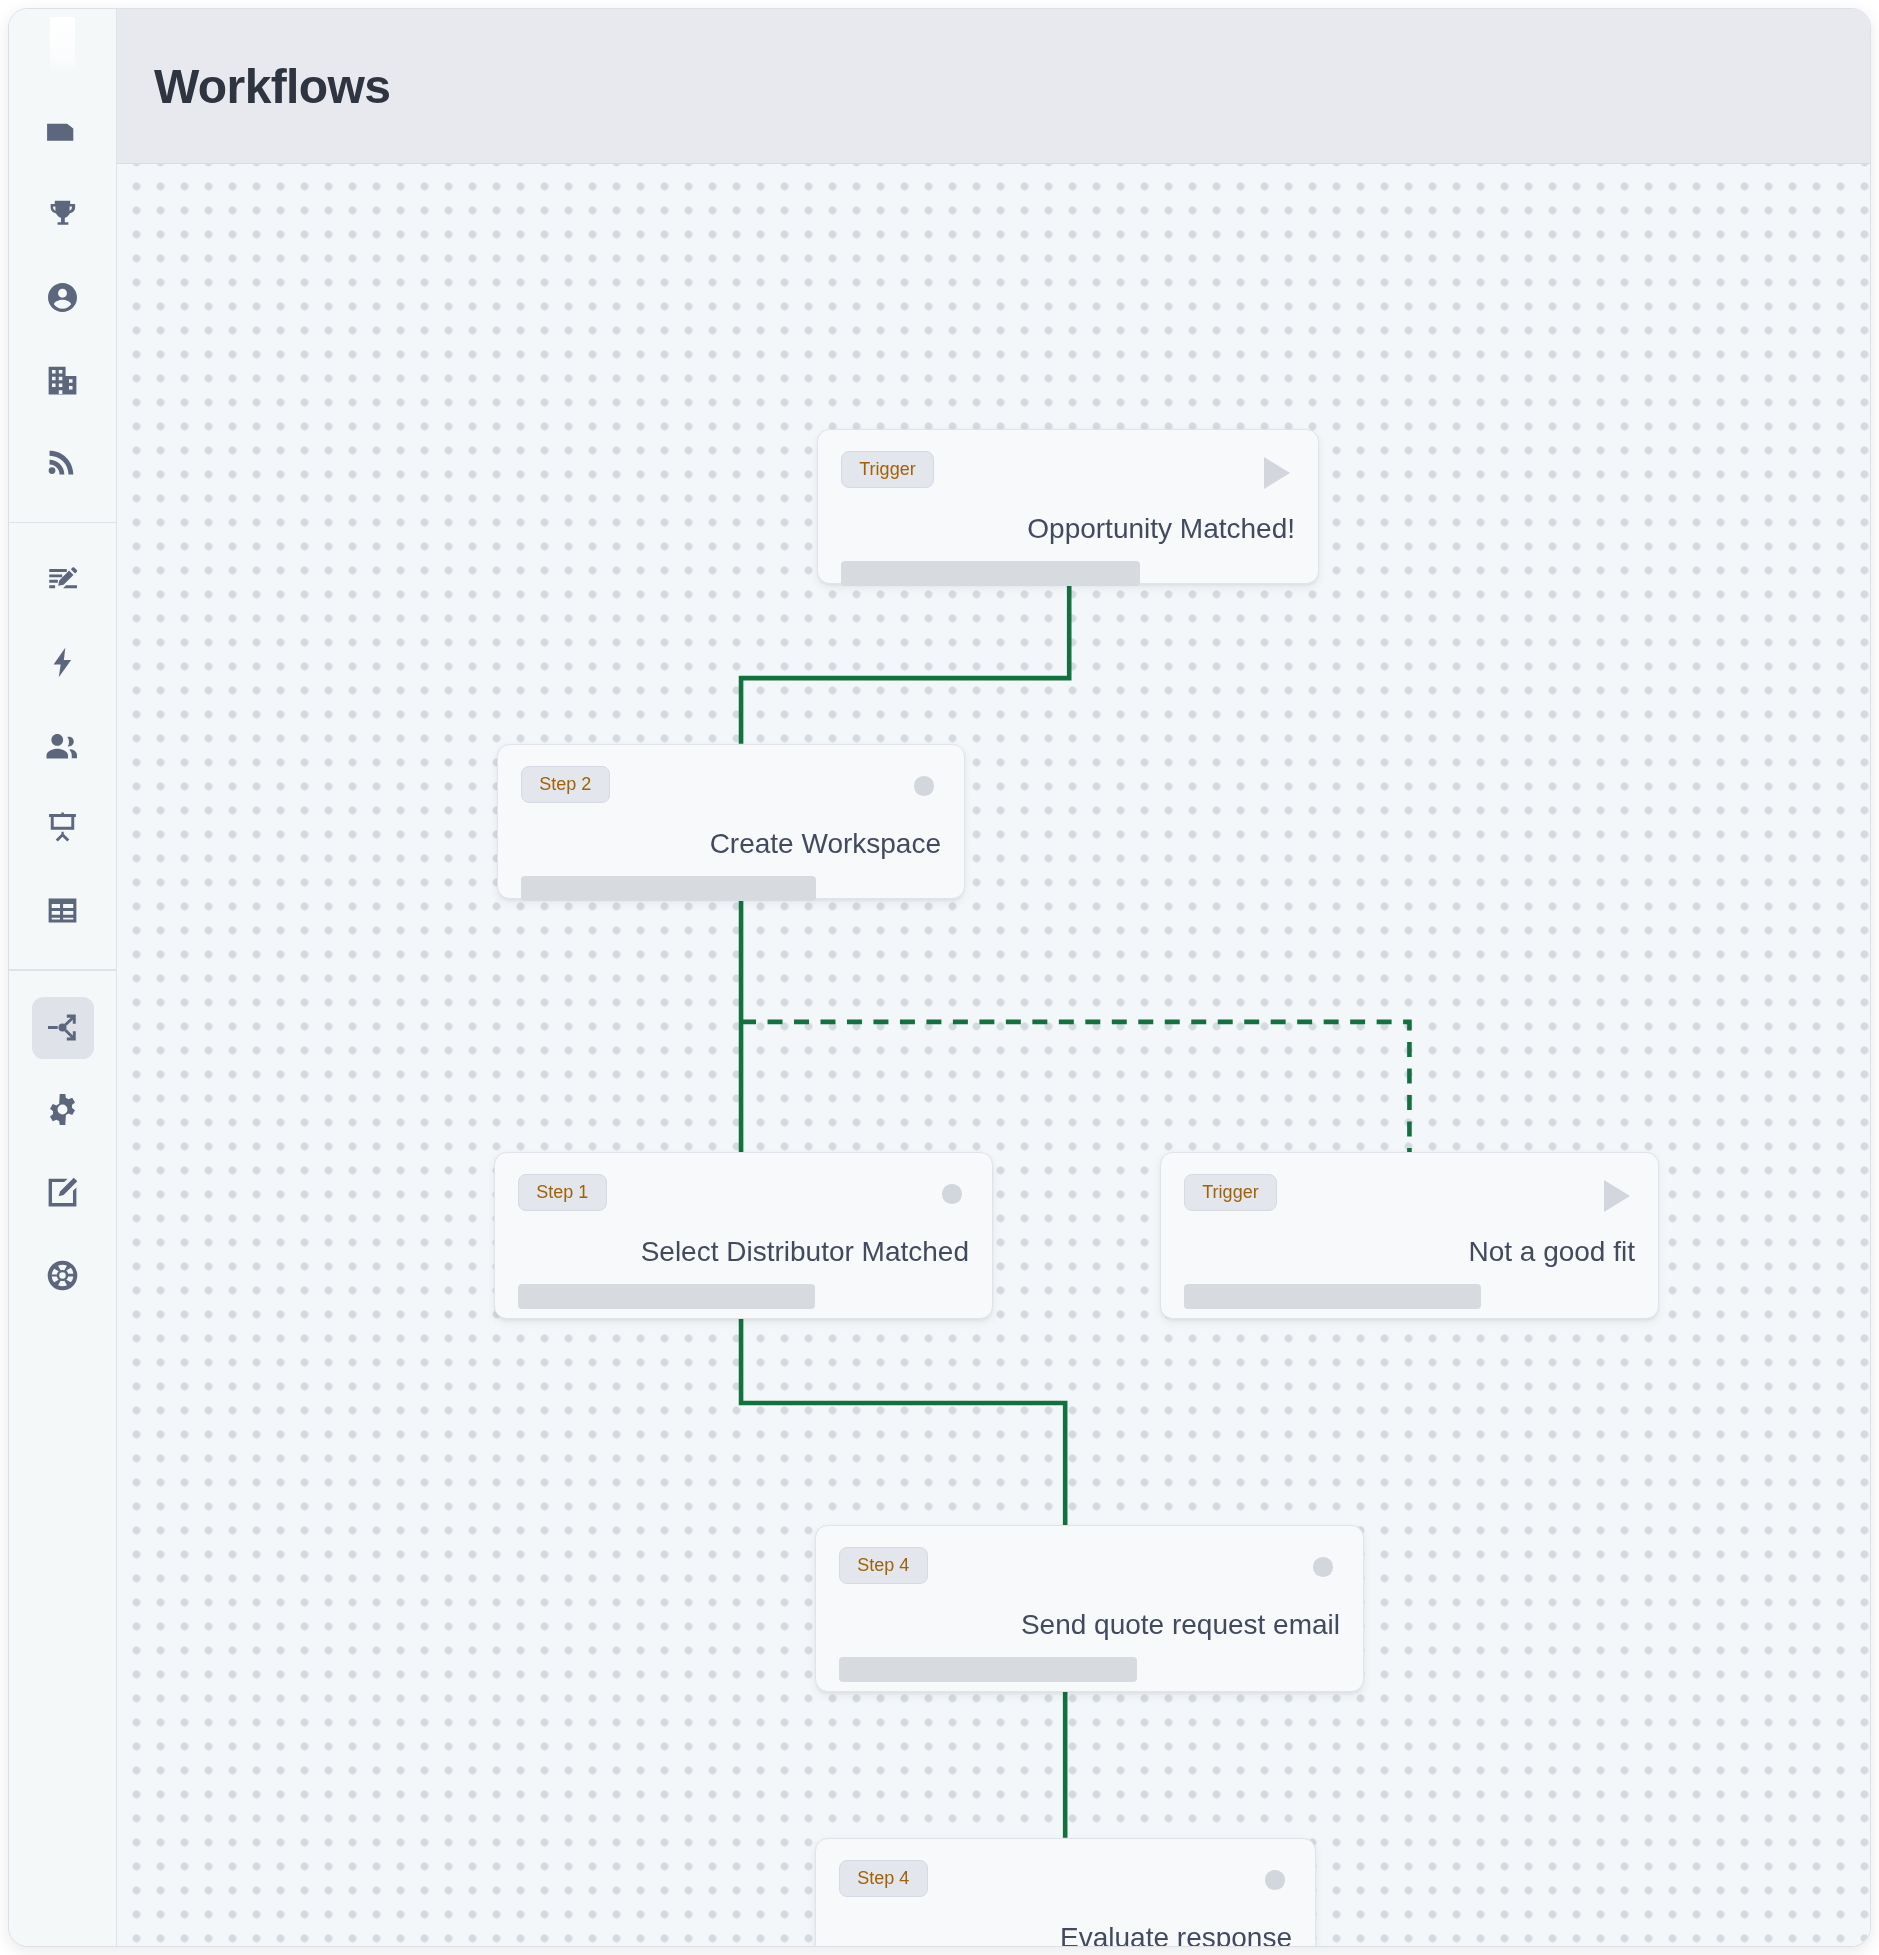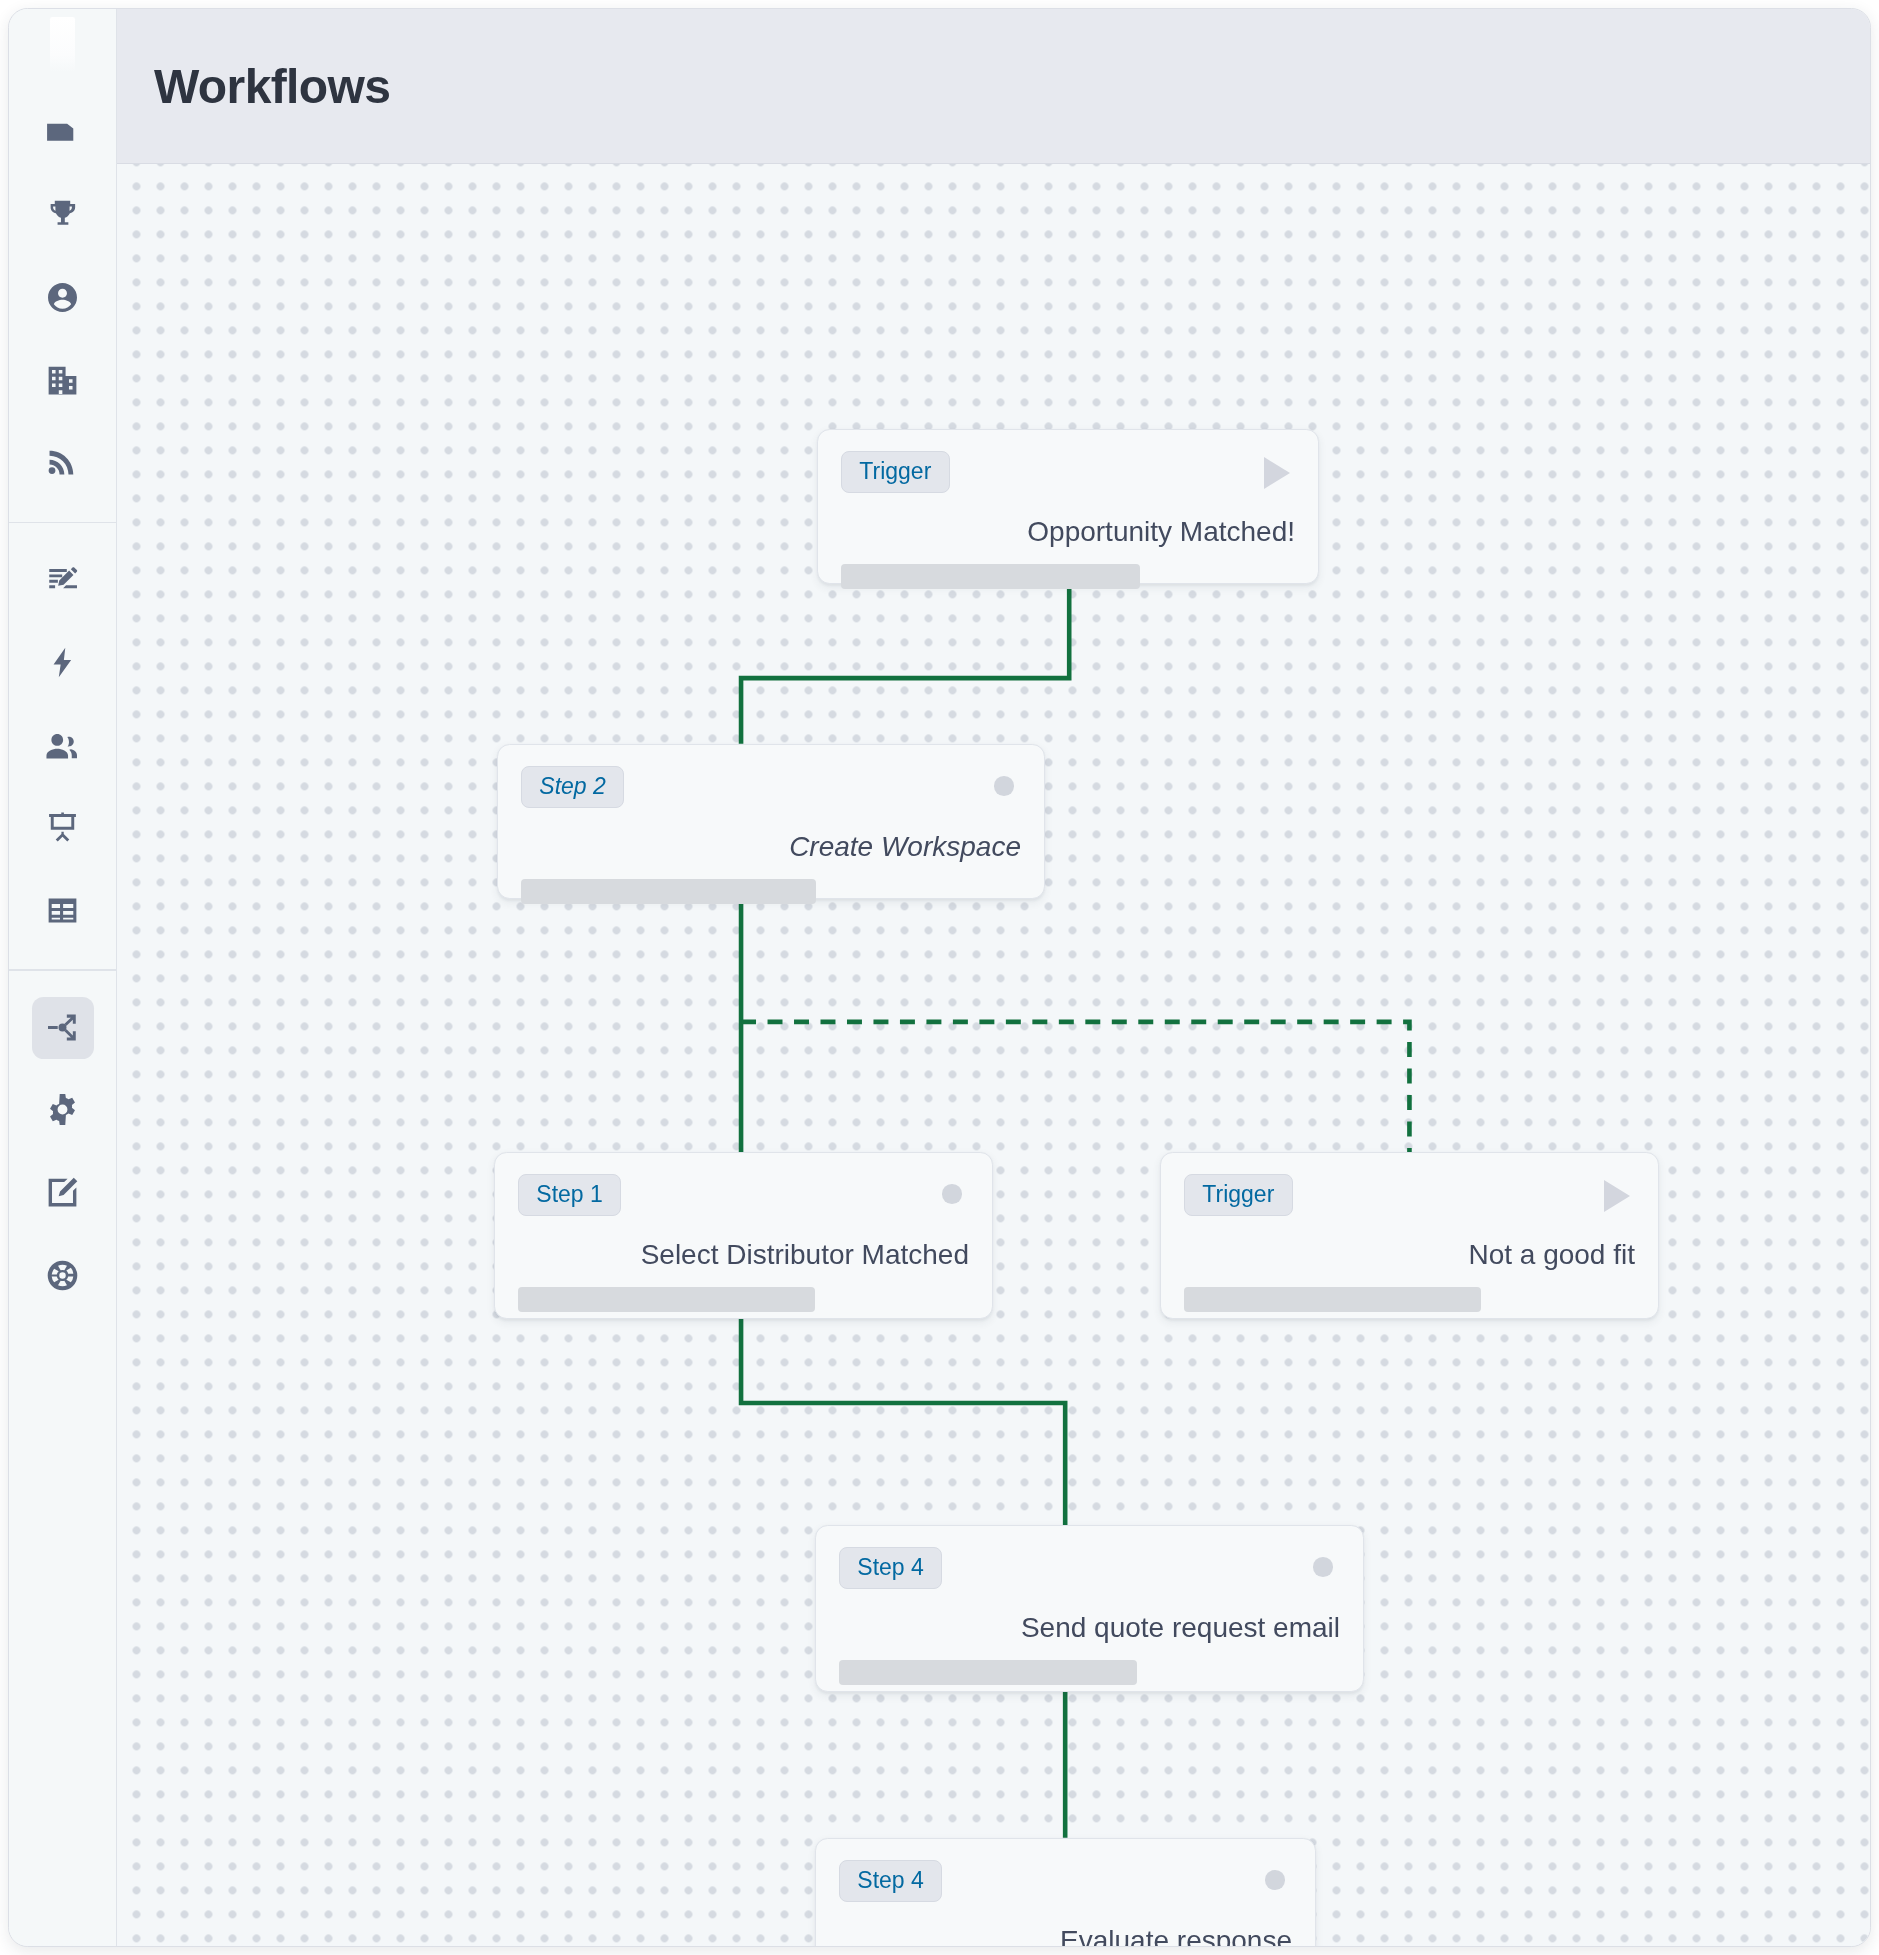--- a/index.html
+++ b/index.html
@@ -115,22 +115,22 @@
     display: flex;
     align-items: flex-start;
     justify-content: space-between;
   }
   .node-badge {
     display: inline-block;
     background: #e3e6ec;
     border: 1.7px solid #d6dae2;
     border-radius: 8px;
     padding: 8px 17.3px 9.2px 17.3px;
-    font-size: 23px;
-    color: #0369a1;
+    font-size: 18px;
+    color: #a16207;
     line-height: 1;
   }
   .node-action { width: 37px; height: 37px; margin-top: 2.3px; }
   .play-tri {
     width: 0; height: 0;
     border-left: 26.5px solid #d3d6de;
     border-top: 16px solid transparent;
     border-bottom: 16px solid transparent;
     margin-top: 3.5px; margin-left: 5.8px;
   }
@@ -293,21 +293,21 @@
           <div class="node" style="left: 700px; top: 265px; width: 502px; height: 155px;">
             <div class="node-top">
               <span class="node-badge">Trigger</span>
               <div class="node-action">
                 <div class="play-tri"></div>
               </div>
             </div>
             <div class="node-title">Opportunity Matched!</div>
             <div class="node-skeleton" style="width: 299px;"></div>
           </div>
-          <div class="node" style="left: 380px; top: 580px; width: 548px; height: 155px; font-style: italic;">
+          <div class="node" style="left: 380px; top: 580px; width: 468px; height: 155px;">
             <div class="node-top">
               <span class="node-badge">Step 2</span>
               <div class="node-action">
                 <div class="status-dot"></div>
               </div>
             </div>
             <div class="node-title">Create Workspace</div>
             <div class="node-skeleton" style="width: 295px;"></div>
           </div>
           <div class="node" style="left: 377px; top: 988px; width: 499px; height: 167px;">

